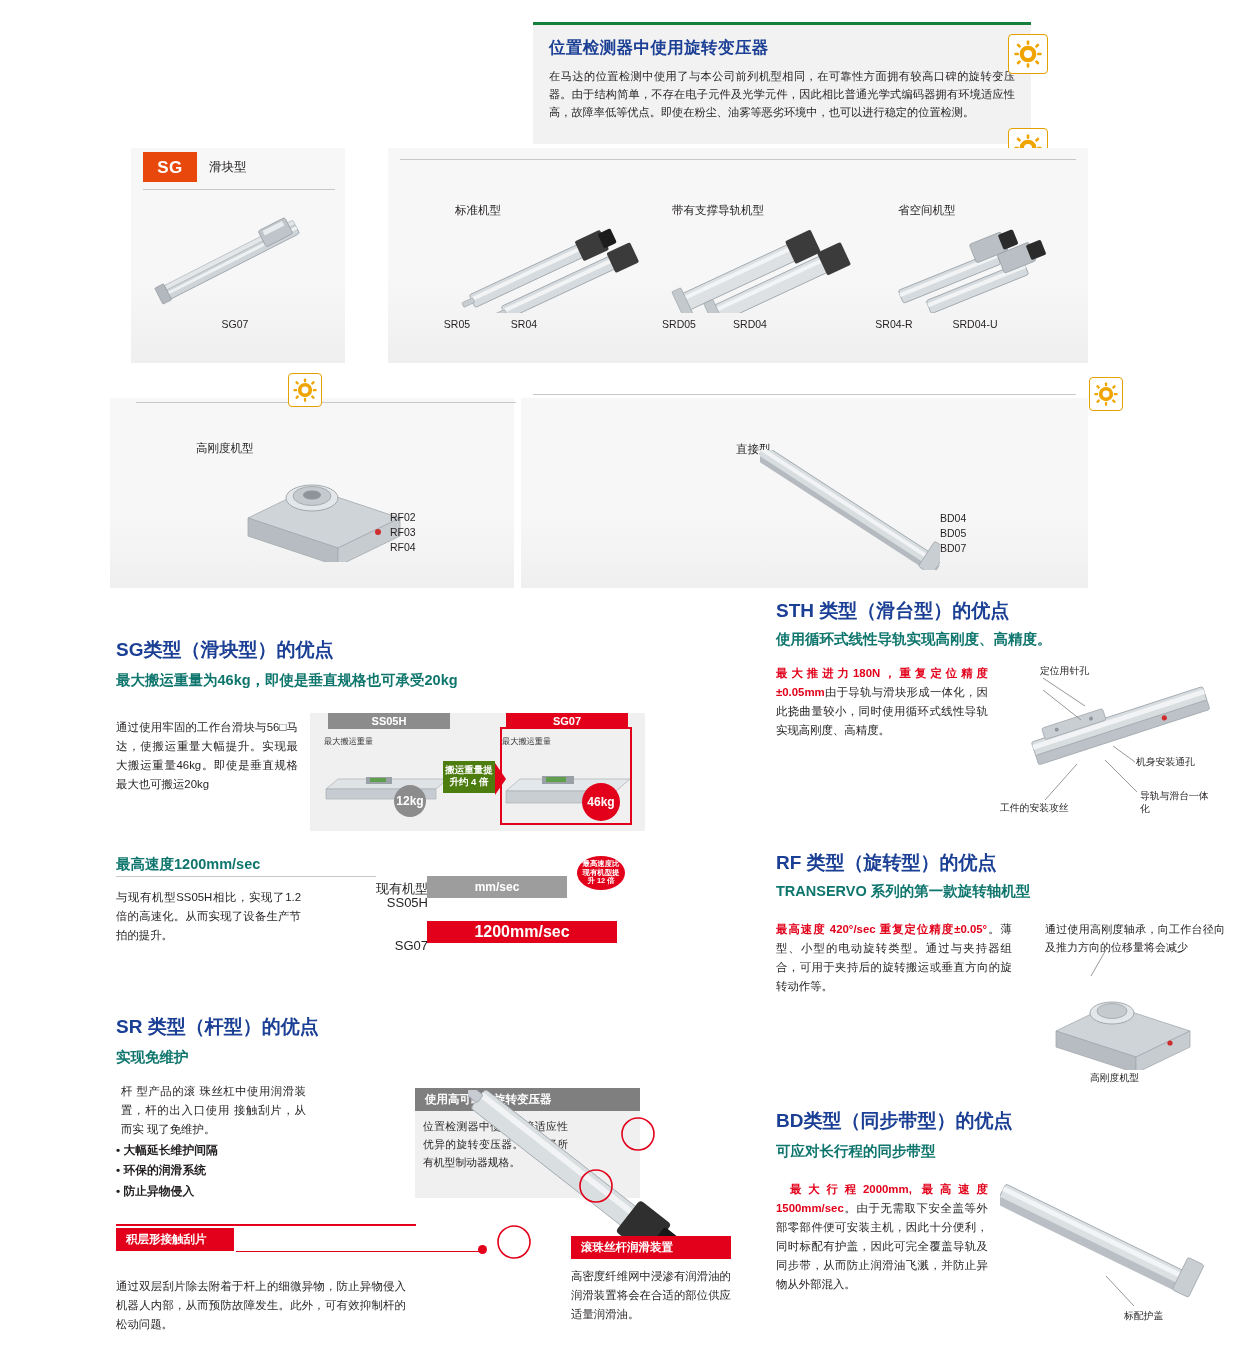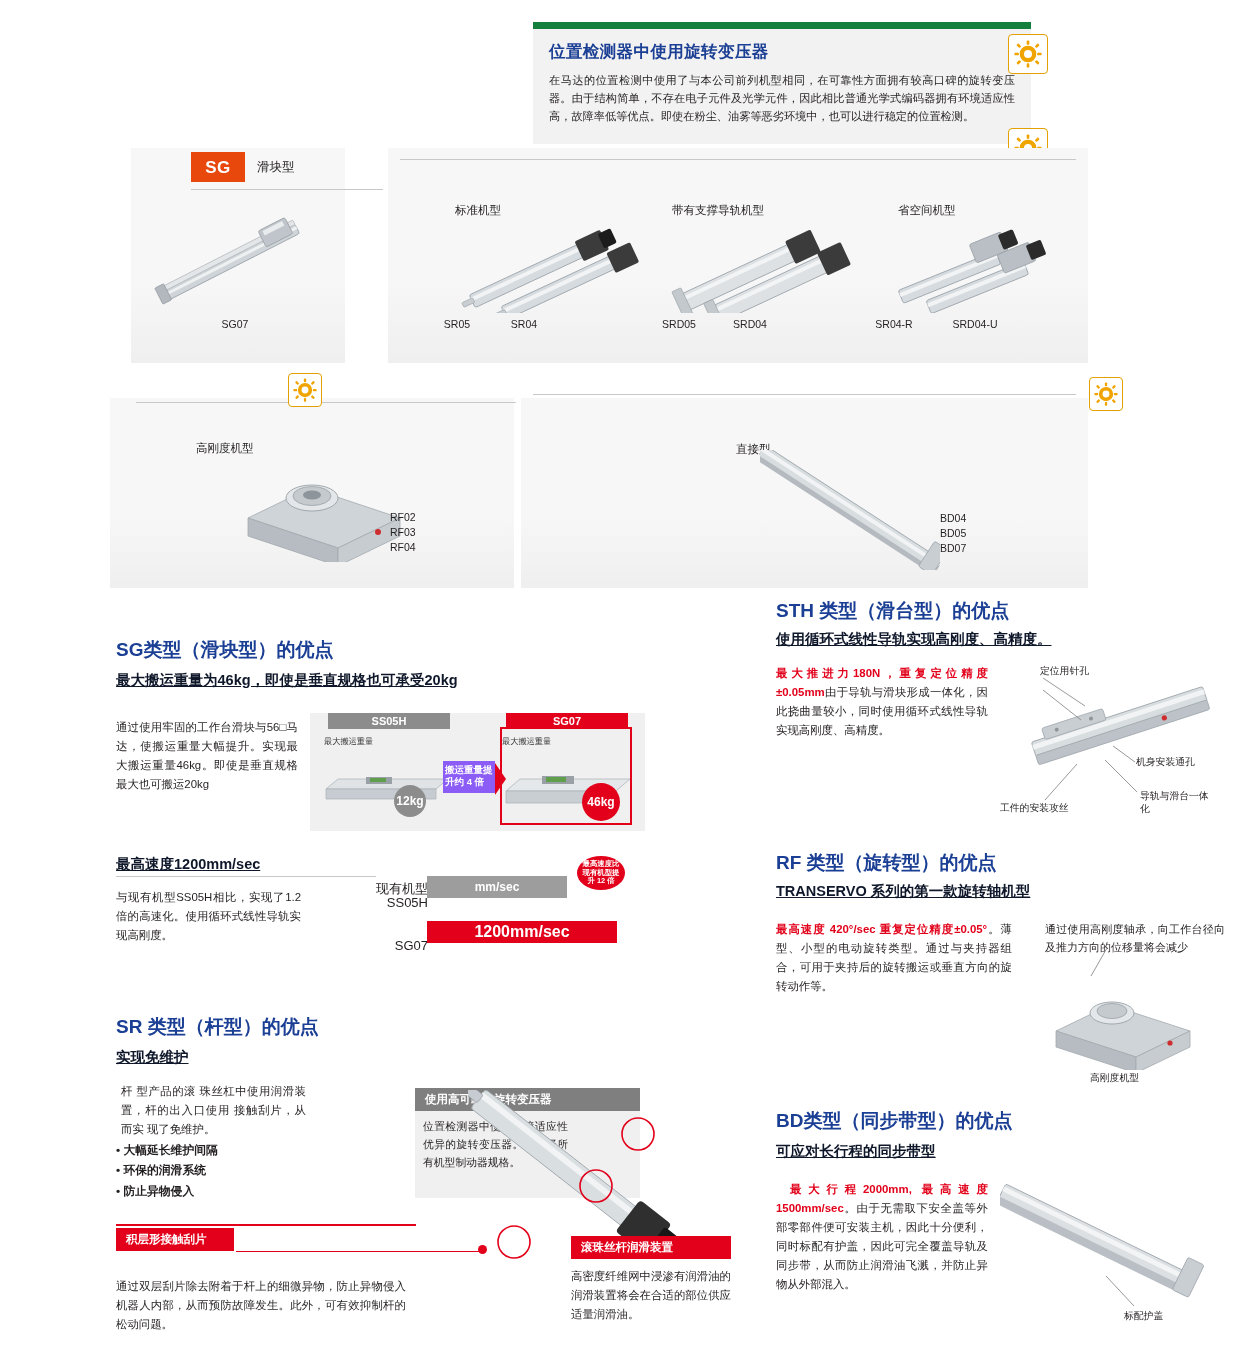--- a/index.html
+++ b/index.html
@@ -11,21 +11,21 @@
     color:#231f20;
     position:relative;
     overflow:hidden;
   }
   .abs { position:absolute; }
 
   
   #resolver-box {
     left:533px; top:22px; width:498px; height:122px;
     background:#f2f2f2;
-    border-top:7px solid #15803d;
+    border-top:3px solid #15803d;
     padding:12px 16px 10px 16px;
   }
   #resolver-box h2 {
     margin:0 0 8px 0;
     font-size:16.5px; font-weight:bold; color:#1b3f94;
     letter-spacing:0.4px;
   }
   #resolver-box p {
     margin:0; font-size:11.2px; line-height:1.62; color:#231f20;
     text-align:justify;
@@ -53,21 +53,21 @@
   .tag-rule { flex:1; height:1px; background:#c8c8c8; margin-left:14px; }
 
   .sub-title { font-size:11.5px; color:#231f20; }
   .part-no { font-size:10.5px; color:#231f20; text-align:center; }
 
   
   h3.feat {
     color:#1b3f94; font-size:19px; font-weight:bold; margin:0 0 8px 0;
   }
   h4.feat-sub {
-    font-size:14.5px; font-weight:bold; color:#0f172a; margin:0 0 10px 0;text-decoration:underline;
+    font-size:14.5px; font-weight:bold; color:#0f766e; margin:0 0 10px 0;
   }
   p.body {
     font-size:11.4px; line-height:1.66; color:#231f20; margin:0; text-align:justify;
   }
   .red { color:#e2001a; font-weight:bold; }
   .bullet { font-size:11.8px; line-height:1.72;font-weight:bold; }
 
   .gray-head {
     background:#7f7f7f; color:#fff; font-size:11.5px; font-weight:bold;
     padding:4px 10px; display:inline-block;
@@ -81,22 +81,22 @@
   #compare-panel { left:310px; top:713px; width:335px; height:118px; background:#f0f0f0; }
   .cmp-tab {
     position:absolute; font-size:11px; font-weight:bold; padding:2px 0; text-align:center;
   }
   .cmp-box-red { position:absolute; border:2px solid #e2001a; }
   .kg-bubble {
     border-radius:50%; color:#fff; font-size:12px; font-weight:bold;
     display:flex; align-items:center; justify-content:center;
   }
   .arrow-red {
-    background:#8b5cf6; color:#fff; font-size:9.5px; font-weight:bold;
-    text-align:left; line-height:1.25; padding:3px 2px;
+    background:#4d7c0f; color:#fff; font-size:9.5px; font-weight:bold;
+    text-align:center; line-height:1.25; padding:3px 2px;
   }
 
   
   #speed-chart { left:427px; top:866px; width:218px; height:85px; }
   .bar-gray { background:#9d9d9d; color:#fff; font-size:12px; font-weight:bold;
               display:flex; align-items:center; justify-content:center;}
   .bar-red { background:#e2001a; color:#fff; font-size:16px; font-weight:bold;
              display:flex; align-items:center; justify-content:center;}
   .axis-lbl { font-size:13px; line-height:1.25; color:#231f20;margin-top:12px; }
 
@@ -141,21 +141,21 @@
       <rect x="4" y="4" width="3" height="5" rx="1" transform="rotate(-45 5.5 6.5)"></rect>
       <rect x="25" y="23" width="3" height="5" rx="1" transform="rotate(-45 26.5 25.5)"></rect>
       <rect x="4" y="23" width="3" height="5" rx="1" transform="rotate(45 5.5 25.5)"></rect>
       <rect x="25" y="4" width="3" height="5" rx="1" transform="rotate(45 26.5 6.5)"></rect>
     </g>
     <circle cx="16" cy="16" r="4.6" fill="#ffffff"></circle>
   </svg>
 </div>
 
 <div class="abs panel" id="panel-sg" style="left:131px; top:148px; width:214px; height:215px;"></div>
-<div class="abs" style="left:143px; top:152px; width:192px;margin-left:48px;">
+<div class="abs" style="left:143px; top:152px; width:192px;">
   <div class="tag-row">
     <div class="tag">
       <span>SG</span>
     </div>
     <div class="tag-label">滑块型</div>
   </div>
   <div class="tag-rule" style="width:192px; margin:7px 0 0 0;"></div>
 </div>
 
 <div class="abs" style="left:150px; top:215px; width:170px; height:95px;">
@@ -348,21 +348,21 @@
       <polygon points="4,40 4,52 114,52 114,40" fill="#c9ced3" stroke="#a9afb4" stroke-width="0.7"></polygon>
       <rect x="40" y="25" width="32" height="8" fill="#9aa1a6"></rect>
       <rect x="44" y="26" width="20" height="5" fill="#5f9e4a"></rect>
     </svg>
   </div>
   <div class="abs kg-bubble" style="left:272px; top:70px; width:38px; height:38px; background:#e2001a;">46kg</div>
 </div>
 
 <h4 class="abs feat-sub" style="left:116px; top:855px; width:300px;">最高速度1200mm/sec</h4>
 <div class="abs" style="left:116px; top:876px; width:260px; height:1px; background:#c8c8c8;"></div>
-<p class="abs body" style="left:116px; top:888px; width:185px;">与现有机型SS05H相比，实现了1.2倍的高速化。使用循环式线性导轨实现高刚度。</p>
+<p class="abs body" style="left:116px; top:888px; width:185px;">与现有机型SS05H相比，实现了1.2倍的高速化。从而实现了设备生产节拍的提升。</p>
 
 <div class="abs" id="speed-chart">
   <div class="abs axis-lbl" style="left:-55px; top:3px; width:56px; text-align:right;">现有机型</div>
   <div class="abs axis-lbl" style="left:-55px; top:17px; width:56px; text-align:right;">SS05H</div>
   <div class="abs bar-gray" style="left:0px; top:10px; width:140px; height:22px;">mm/sec</div>
 
   <div class="abs axis-lbl" style="left:-55px; top:60px; width:56px; text-align:right;">SG07</div>
   <div class="abs bar-red" style="left:0px; top:55px; width:190px; height:22px;">1200mm/sec</div>
 
   <div class="abs kg-bubble" style="left:150px; top:-10px; width:48px; height:34px; background:#e2001a;

